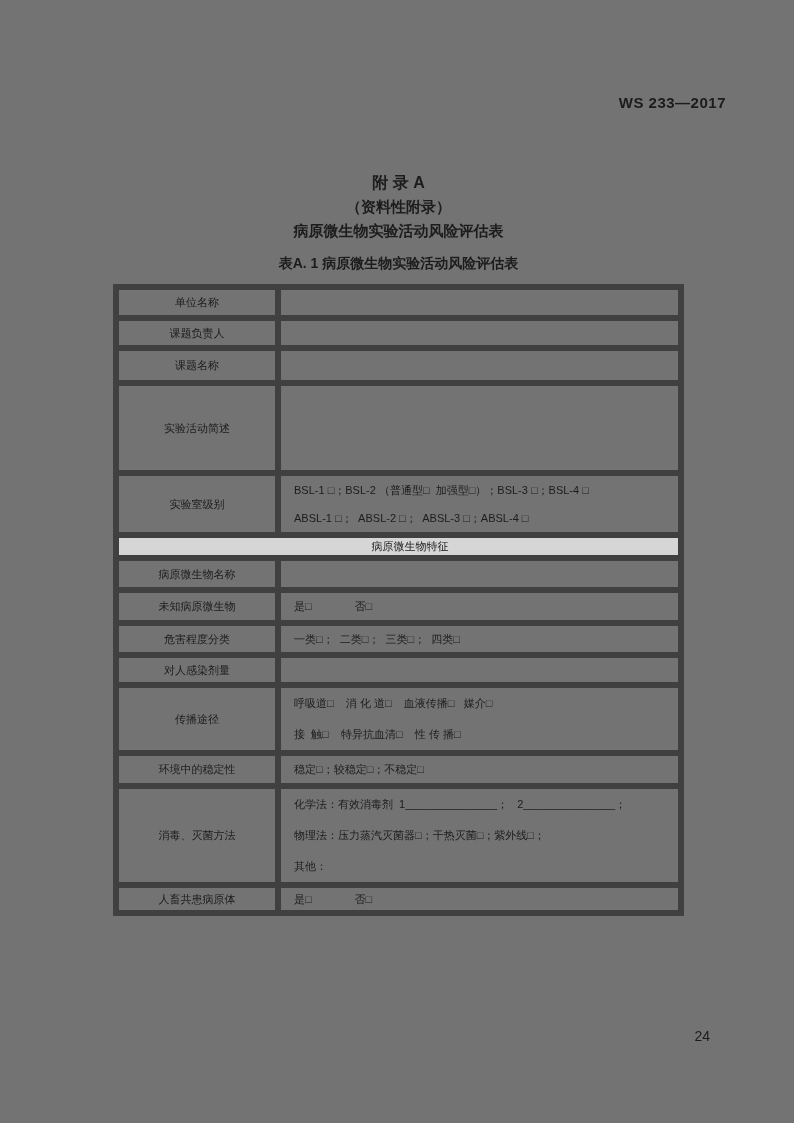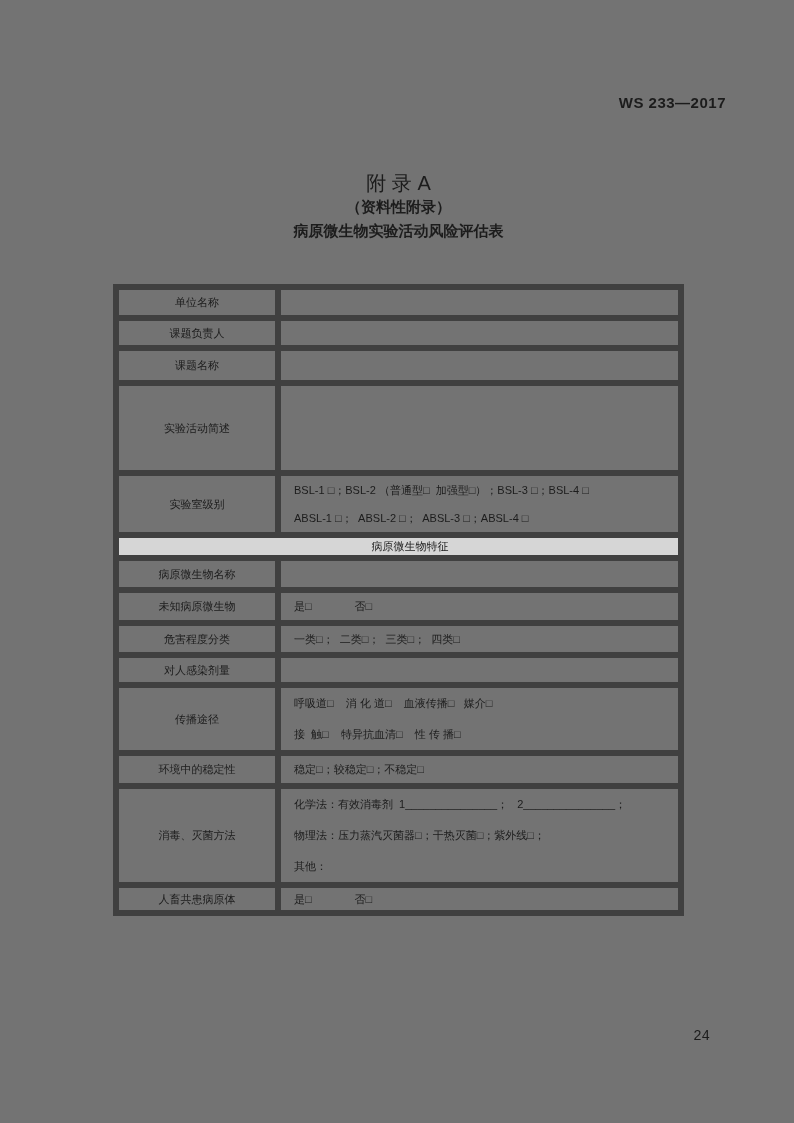--- a/index.html
+++ b/index.html
@@ -7,21 +7,21 @@
     position:relative; width:794px; height:1123px; background:#737373;
     font-family:"Liberation Sans", sans-serif; color:#1c1c1c; overflow:hidden;
   }
   .std-number {
     position:absolute; top:94px; right:68px;
     font-size:15px; font-weight:bold; letter-spacing:0.5px;
   }
   .titles {
     position:absolute; top:171px; left:113px; width:571px; text-align:center;
   }
-  .titles .t-head   { font-size:20px; font-weight:normal; height:24px; line-height:24px; }
+  .titles .t-head   { font-size:16px; font-weight:bold; height:24px; line-height:24px; }
   .titles .t-sub    { font-size:15px; font-weight:bold; height:24px; line-height:24px; }
   .titles .t-title  { font-size:15px; font-weight:bold; height:24px; line-height:24px; }
   .caption {
     position:absolute; top:255px; left:113px; width:571px; text-align:center;
     font-size:14px; font-weight:bold;
   }
   .tablewrap { position:absolute; top:284px; left:113px; width:571px; }
   table.form {
     border-collapse:collapse; width:571px; table-layout:fixed;
     border:2px solid #000;
@@ -51,36 +51,37 @@
   tr.r11 { height:64px; }
   tr.r12 { height:33px;padding-left:36px; }
   tr.r13 { height:95px; }
   tr.r14 { height:28px; }
   tr.r15 { height:64px; }
   td.section {
     background:#d6d6d6; text-align:center; font-weight:normal; font-size:13.5px;padding-left:24px;
   }
   .page-num {
     position:absolute; top:1028px; right:84px;
-    font-family:Liberation Mono, monospace; font-size:14px;
+    font-family:Liberation Sans, sans-serif; font-size:14px;
   }
 </style>
 </head>
 <body>
 
 <div class="page">
 
   <div class="std-number">WS 233—2017</div>
 
   <div class="titles">
     <div class="t-head">附  录  A</div>
     <div class="t-sub">（资料性附录）</div>
     <div class="t-title">病原微生物实验活动风险评估表</div>
   </div>
 
+  <div class="caption">表A. 1  病原微生物实验活动风险评估表</div>
 
   <div class="tablewrap">
     <table class="form">
       <tbody>
         <tr class="r0">
           <td class="lbl">单位名称</td>
           <td class="val"></td>
         </tr>
         <tr class="r1">
           <td class="lbl">课题负责人</td>

